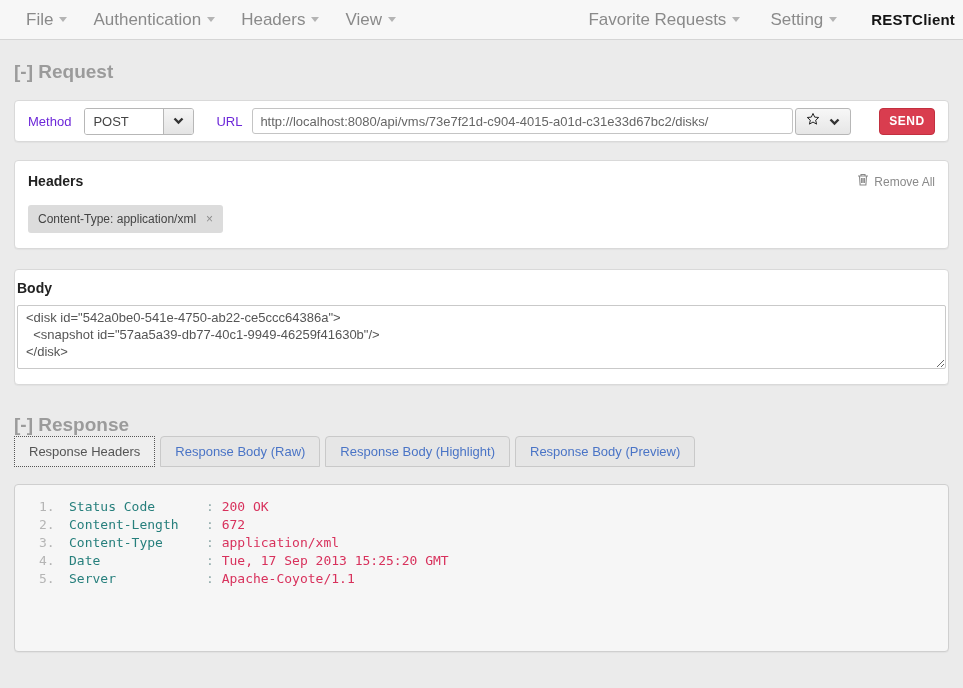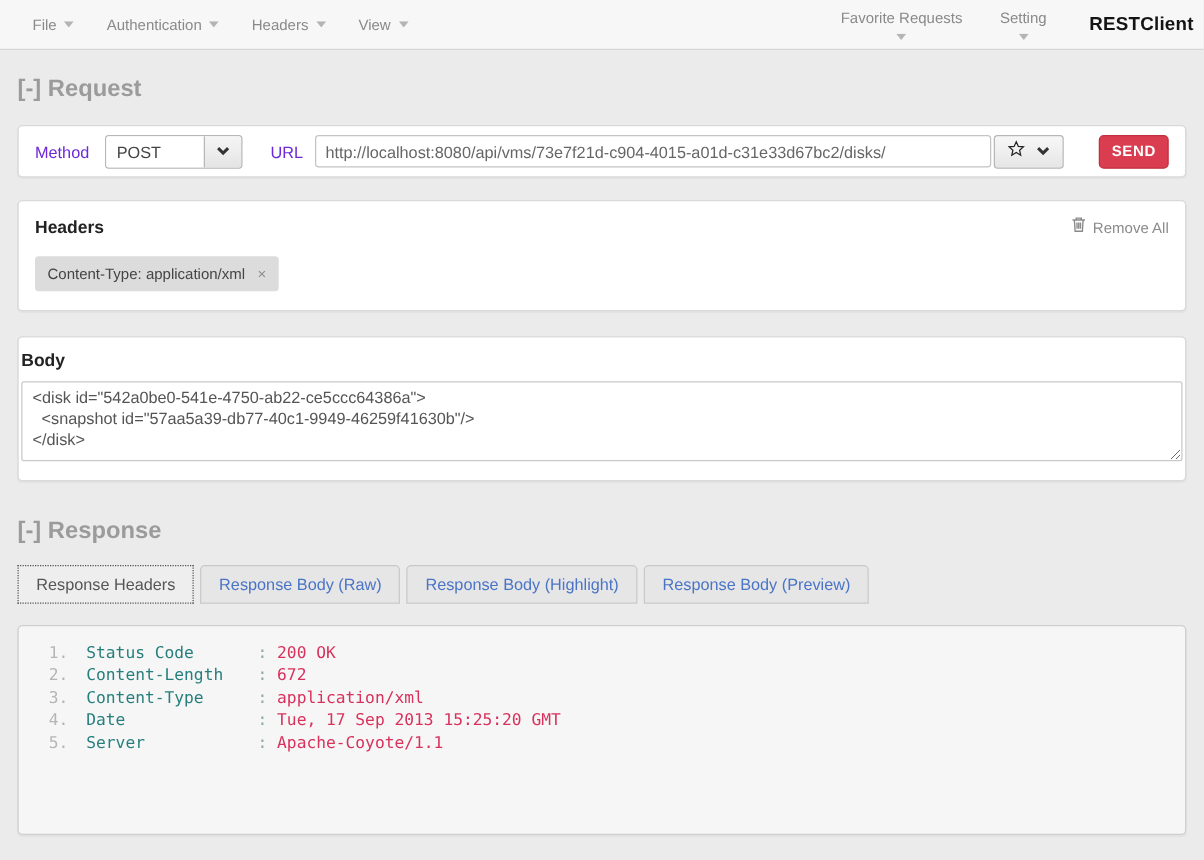--- a/index.html
+++ b/index.html
@@ -15,25 +15,25 @@
   .navbar {
     height:40px;
     background:#f7f7f7;
     border-bottom:1px solid #d5d5d5;
     display:flex;
     align-items:center;
     padding:0 8px 0 26px;
   }
   .menu-item {
     display:flex; align-items:center; gap:6px;
-    color:#8a8a8a; font-size:12px;
+    color:#8a8a8a; font-size:17px;
     margin-right:26px; cursor:pointer; white-space:nowrap;text-align:center;
   }
   .navbar .spacer { flex:1; }
-  .menu-item.right { margin-right:30px;flex-direction:column; }
+  .menu-item.right { margin-right:30px; }
   .logo {
     font-size:15px; font-weight:bold; color:#141414;
     letter-spacing:0.2px; margin-left:4px;
   }
   .caret svg { display:block; }
 
   
   .content { padding:0 14px; }
   .section-title {
     font-size:19px; font-weight:bold; color:#9b9b9b;
@@ -117,21 +117,21 @@
     display:block; margin-top:9px;
     width:100%; height:64px;
     border:1px solid #c9c9c9; border-radius:2px;
     padding:3px 8px;
     font-family:"Liberation Sans", sans-serif;
     font-size:13px; line-height:17px; color:#555;
     resize:both; outline:none; background:#fff;
   }
 
   
-  .tabs { margin-top:16px; display:flex;text-align:center; }
+  .tabs { display:flex;text-align:center; }
   .tab {
     height:31px; display:flex; align-items:center;
     padding:0 14px; margin-right:5px;
     font-size:13px; color:#4a74c6;
     background:#e6e6e6;
     border:1px solid #c9c9c9;
     border-radius:4px 4px 0 0;
     cursor:pointer; white-space:nowrap;
   }
   .tab.active {

